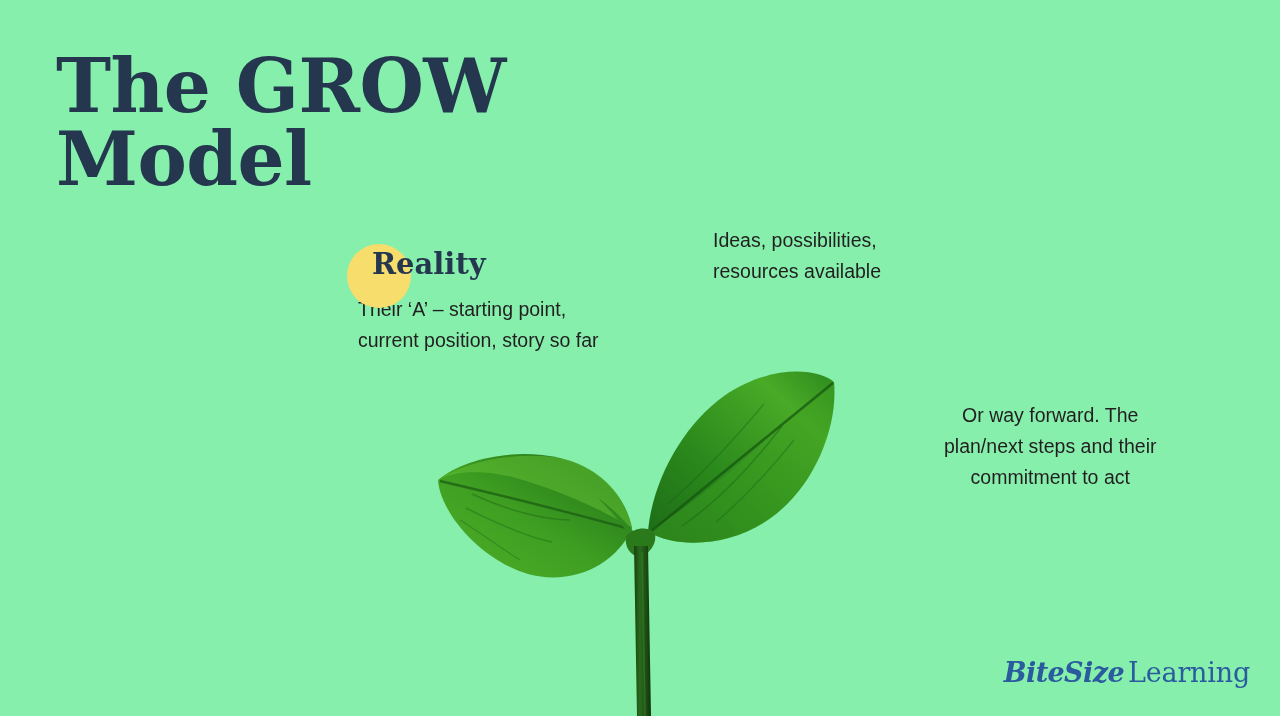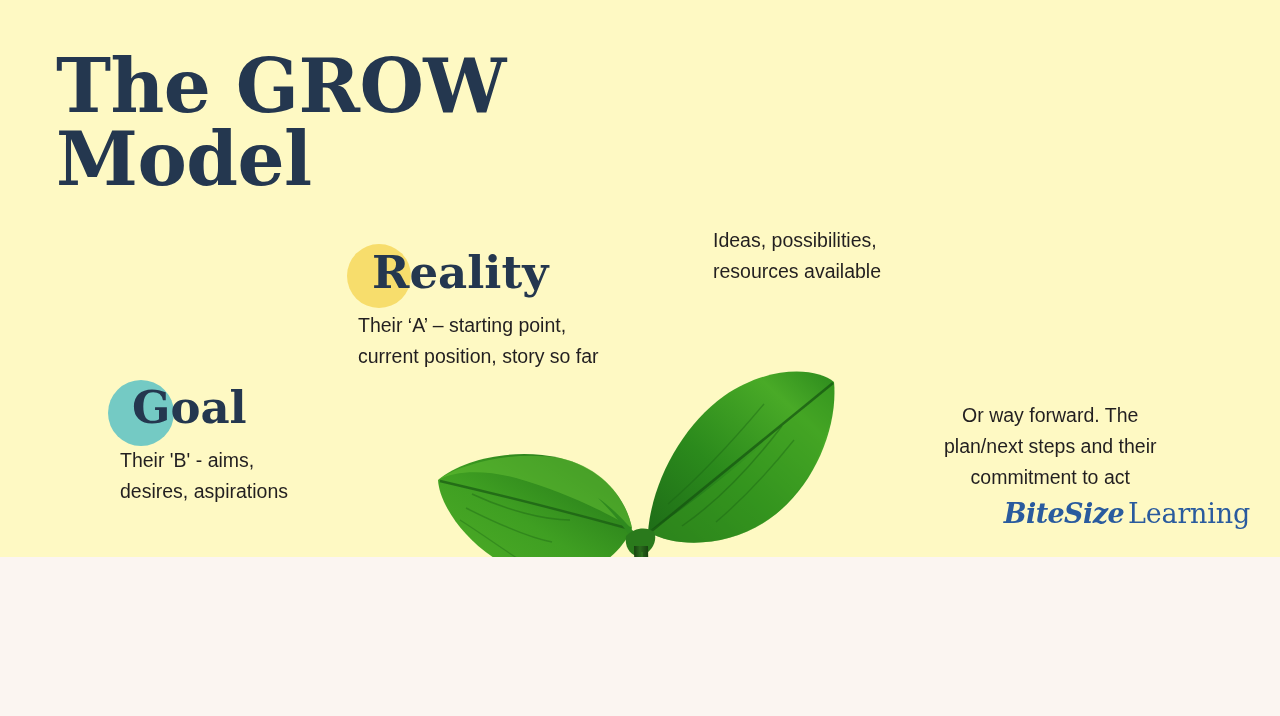--- a/index.html
+++ b/index.html
@@ -13,22 +13,22 @@
     overflow: hidden;
     background: #fbf5f1;
     font-family: "Liberation Sans", sans-serif;
     position: relative;
   }
 
   #slide {
     position: absolute;
     left: 0; top: 0;
     width: 1280px;
-    height: 557px;
-    background: #fef9c3;
+    height: 716px;
+    background: #86efac;
     overflow: hidden;
   }
 
   
   #page-title {
     position: absolute;
     left: 56px;
     top: 50px;
     width: 520px;
     font-family: "DejaVu Serif", "Liberation Serif", serif;
@@ -81,21 +81,21 @@
     white-space: pre-line;
   }
 
   
   #step-goal { left: 118px; top: 385px; }
   #step-goal .step-heading { font-size: 45px; }
   #step-goal .blob { width: 66px; height: 66px; left: -10px; top: -5px; background: #74cac4; }
   #step-goal .step-desc { margin-top: 15px; margin-left: 2px; }
 
   #step-reality { left: 358px; top: 250px; }
-  #step-reality .step-heading { font-size: 45px; }
+  #step-reality .step-heading { font-size: 29px; }
   #step-reality .blob { width: 64px; height: 64px; left: -11px; top: -6px; background: #f7dd6c; }
   #step-reality .step-desc { margin-top: 15px; margin-left: 0px; }
 
   #step-options { left: 712px; top: 212px; }
   #step-options .step-heading { font-size: 45px; }
   #step-options .blob { width: 66px; height: 66px; left: -10px; top: -6px; background: #f79f86; }
   #step-options .step-desc { margin-top: 13px; margin-left: 1px; }
 
   #step-will { left: 944px; top: 385px; }
   #step-will .step-heading { font-size: 45px; }
@@ -179,28 +179,20 @@
       <path d="M214,162 C204,150 190,136 178,128 C192,142 204,156 212,170 Z" fill="#2f8a1f"></path>
 
       <path d="M206,166 C214,158 226,156 234,162 C238,170 232,182 222,186
                C212,188 204,178 206,166 Z" fill="#2a7a1c"></path>
 
       <path d="M214,176 L228,176 L231,346 L217,346 Z" fill="url(#stemG)"></path>
       <path d="M222,182 L225,346" stroke="#3c8f28" stroke-width="1.6" fill="none" opacity="0.45"></path>
     </svg>
   </div>
 
-  <div class="step" id="step-goal">
-    <div class="step-heading">
-      <span class="blob"></span>
-      <span class="htext">Goal</span>
-    </div>
-    <div class="step-desc">Their 'B' - aims,
-desires, aspirations</div>
-  </div>
 
   <div class="step" id="step-reality">
     <div class="step-heading">
       <span class="blob"></span>
       <span class="htext">Reality</span>
     </div>
     <div class="step-desc">Their ‘A’ – starting point,
 current position, story so far</div>
   </div>
 

